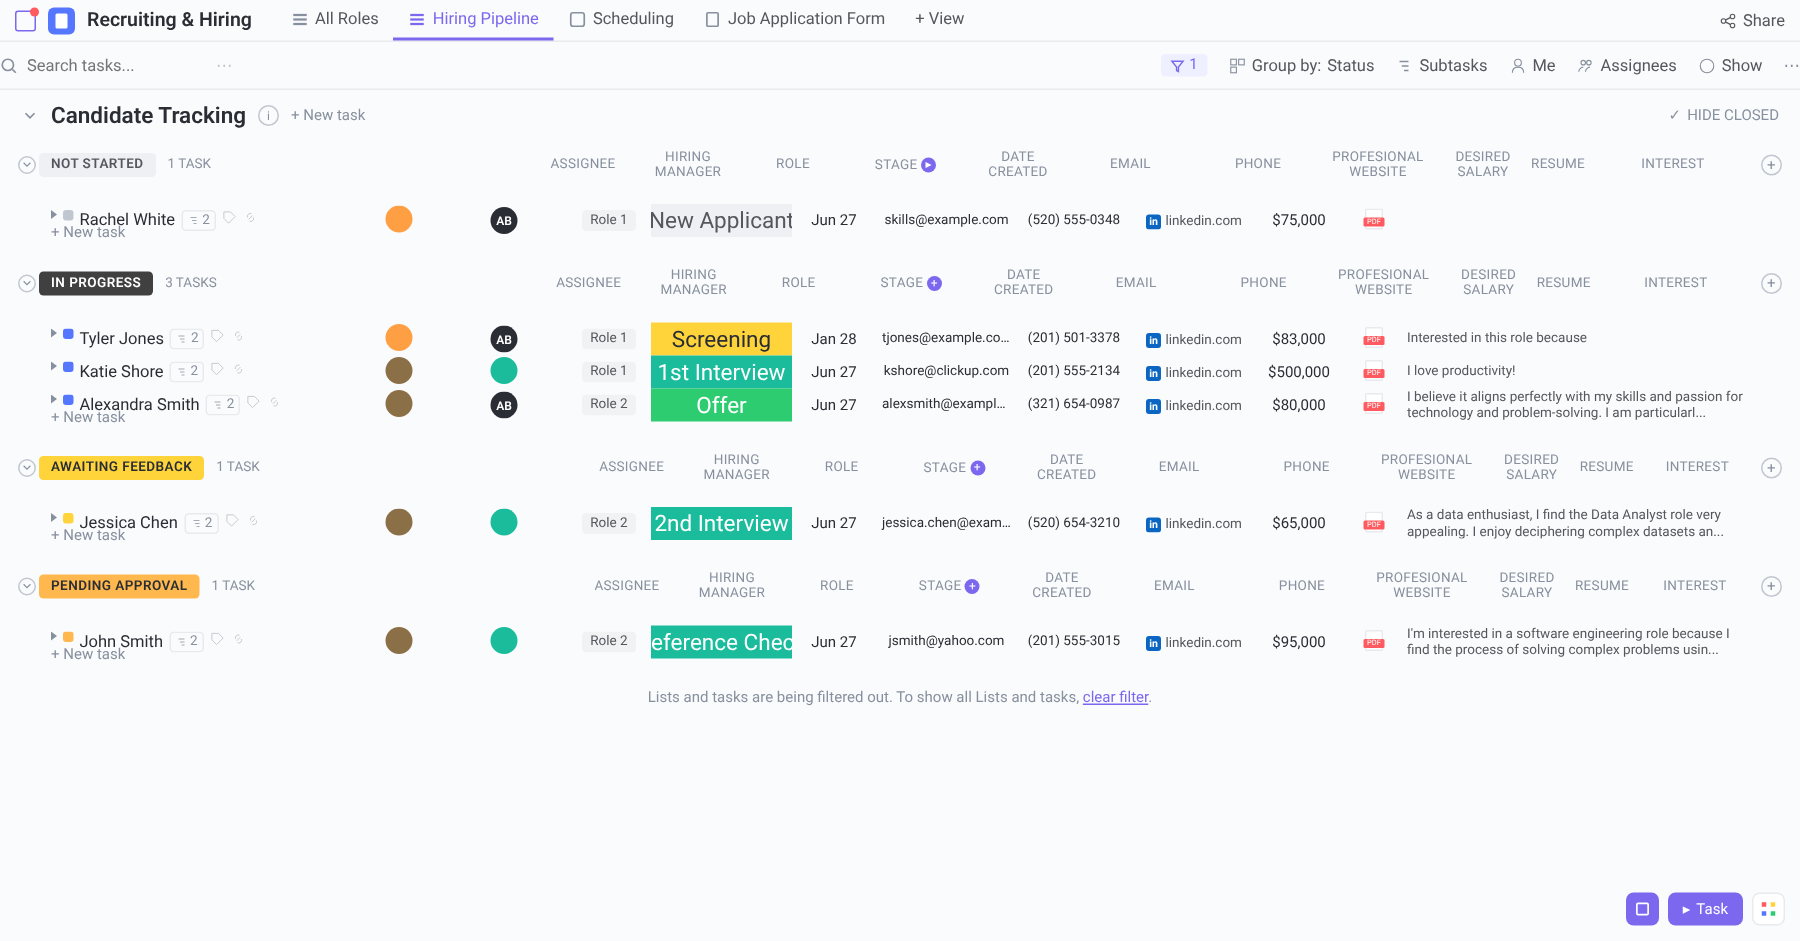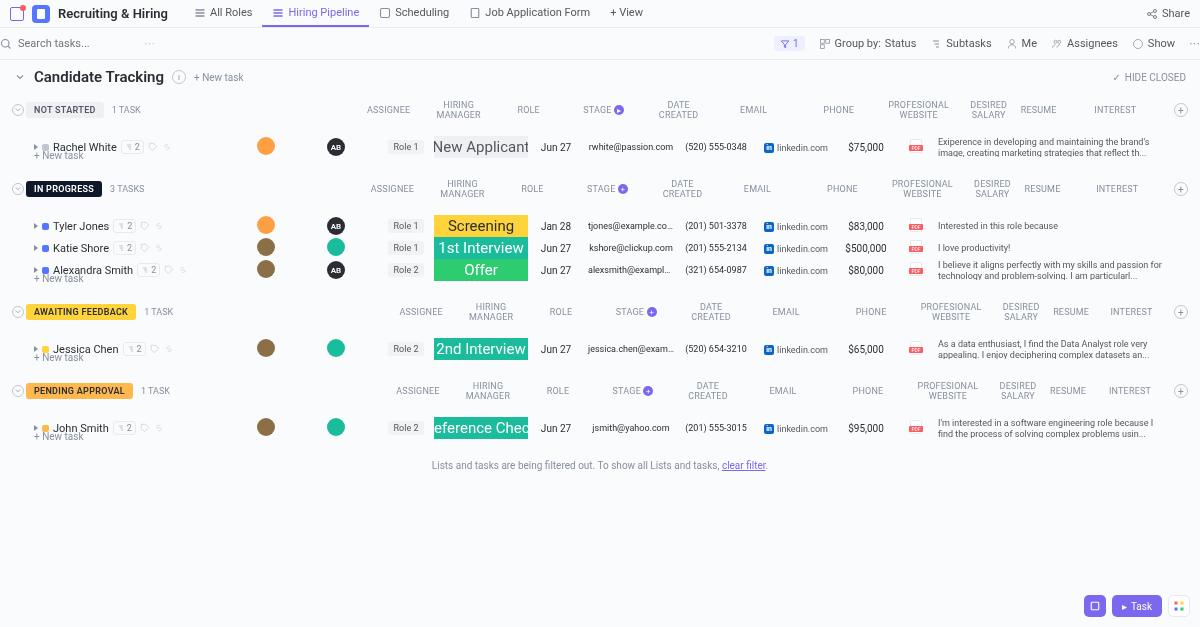--- a/index.html
+++ b/index.html
@@ -31,21 +31,21 @@
 .group-head{display:flex;align-items:center;gap:8px;position:relative}
 .group-toggle{position:absolute;left:-14px;width:12px;height:12px;border:1px solid #c1c7d0;border-radius:50%;cursor:pointer;display:flex;align-items:center;justify-content:center}
 .status-pill{padding:3px 8px;border-radius:3px;font-size:9px;font-weight:600;letter-spacing:0.3px}
 .task-count{font-size:9px;color:#87909e}
 .columns{display:grid;grid-template-columns:200px 60px 80px 60px 90px 60px 90px 80px 80px 60px 40px 1fr 20px;gap:0;align-items:center;font-size:9px;color:#87909e;text-transform:uppercase;letter-spacing:0.2px;margin-left:10px;flex:1}
 .columns>div{text-align:center;padding:2px}
 .columns>div:first-child{text-align:left}
 .add-col{width:14px;height:14px;border:1px solid #c1c7d0;border-radius:50%;display:flex;align-items:center;justify-content:center;font-size:10px;color:#87909e;cursor:pointer}
 .task-row{display:grid;grid-template-columns:210px 60px 80px 60px 90px 60px 90px 80px 80px 60px 40px 1fr 20px;align-items:center;height:22px;font-size:10px;color:#2a2e34}
 .task-row>div{text-align:center;padding:0 2px;overflow:hidden;white-space:nowrap;text-overflow:ellipsis}
-.task-name-cell{display:flex;align-items:center;gap:4px;text-align:left!important;padding-left:8px!important}
+.task-name-cell{display:flex;align-items:flex-start;gap:4px;text-align:left!important;padding-left:8px!important}
 .tri{width:0;height:0;border-top:3px solid transparent;border-bottom:3px solid transparent;border-left:4px solid #87909e}
 .dot{width:7px;height:7px;border-radius:2px;display:inline-block}
 .task-name{font-size:11px;font-weight:400}
 .sub-badge{display:flex;align-items:center;gap:2px;font-size:9px;color:#87909e;padding:1px 3px;border:1px solid #e8eaed;border-radius:3px}
 .mini-icon{width:10px;height:10px;color:#c1c7d0}
 .avatar{width:18px;height:18px;border-radius:50%;display:inline-flex;align-items:center;justify-content:center;font-size:8px;font-weight:600;color:#fff;margin:0 auto}
 .role-pill{background:#f1f2f4;color:#54575d;padding:2px 6px;border-radius:3px;font-size:9px;display:inline-block}
 .stage-cell{height:22px;display:flex;align-items:center;justify-content:center;font-size:15px;color:#fff;margin:14px -2px}
 .linkedin{display:inline-flex;align-items:center;gap:3px;font-size:9px;color:#54575d}
 .li-icon{width:10px;height:10px;background:#0a66c2;border-radius:2px;color:#fff;font-size:7px;display:flex;align-items:center;justify-content:center;font-weight:700}
@@ -222,38 +222,37 @@
           </svg>
         <svg class="mini-icon" viewBox="0 0 16 16">
             <path d="M6 10l4-4M5 8a3 3 0 014-4M11 8a3 3 0 01-4 4" fill="none" stroke="#c1c7d0"></path>
           </svg>
       </div>
       <div><span class="avatar" style="background:#ff9f43"></span></div>
       <div><span class="avatar" style="background:#2a2e34">AB</span></div>
       <div><span class="role-pill">Role 1</span></div>
       <div class="stage-cell" style="background:#eef0f3;color:#54575d">New Applicant</div>
       <div>Jun 27</div>
-      <div style="font-size:9px">rwhite@passion.com</div>
+      <div style="font-size:9px">skills@example.com</div>
       <div style="font-size:9px">(520) 555-0348</div>
       <div><span class="linkedin"><span class="li-icon">in</span>linkedin.com</span></div>
       <div>$75,000</div>
       <div><span class="pdf-icon"></span></div>
-      <div class="interest-cell">Exiperence in developing and maintaining the brand's image, creating marketing strategies that reflect th...</div>
       <div></div>
     </div>
       <div class="new-task">+ New task</div>
     </div>
     <div class="group">
     <div class="group-head">
       <span class="group-toggle">
           <svg width="6" height="6" viewBox="0 0 8 8">
             <path d="M1 2l3 3 3-3" fill="none" stroke="#87909e"></path>
           </svg>
         </span>
-      <span class="status-pill" style="background:#0f172a;color:#fff">IN PROGRESS</span>
+      <span class="status-pill" style="background:#404040;color:#fff">IN PROGRESS</span>
       <span class="task-count">3 TASKS</span>
       <div class="columns">
         <div></div>
         <div>ASSIGNEE</div>
           <div>HIRING MANAGER</div>
           <div>ROLE</div>
           <div>STAGE <span style="display:inline-flex;width:10px;height:10px;background:#7b68ee;border-radius:50%;color:#fff;font-size:8px;align-items:center;justify-content:center">+</span></div>
           <div>DATE CREATED</div>
           <div>EMAIL</div>
           <div>PHONE</div>

